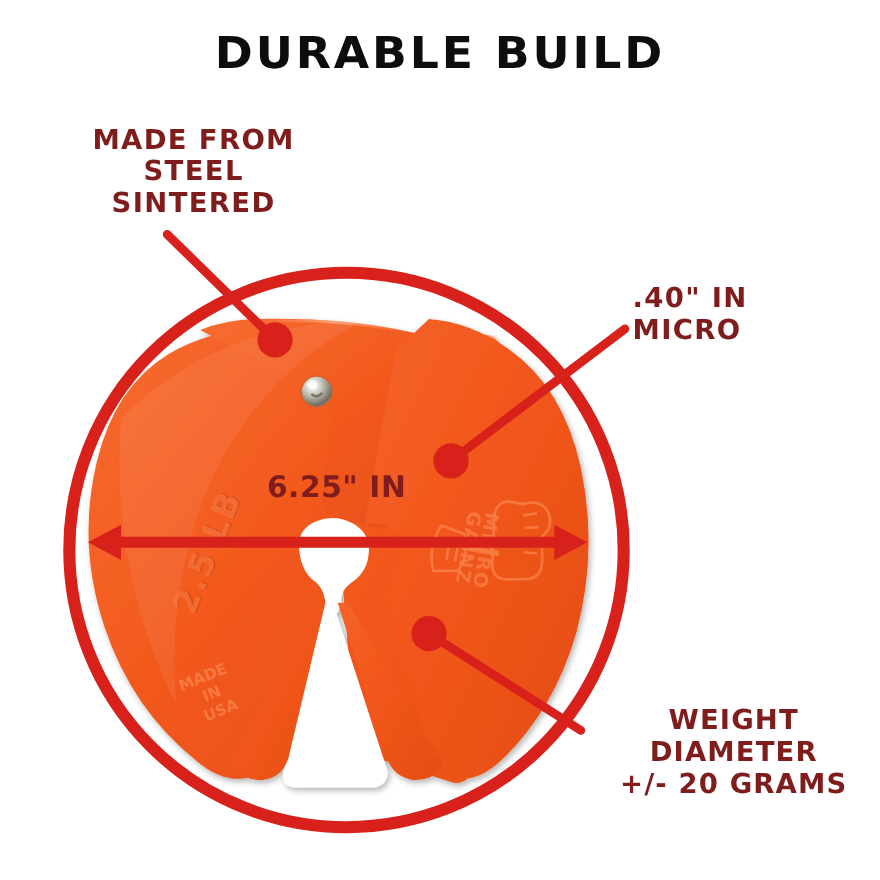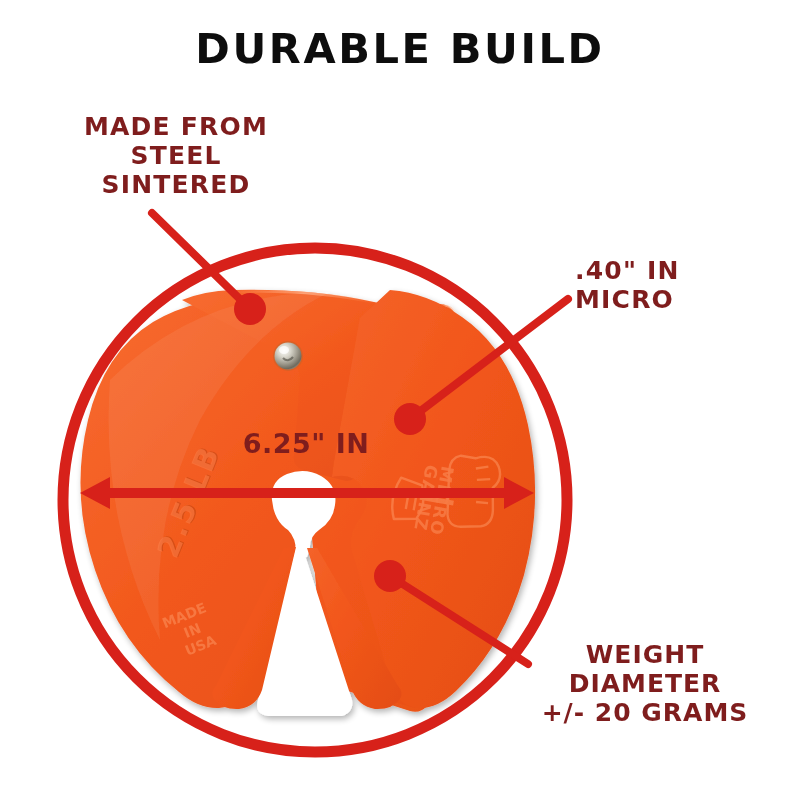--- a/index.html
+++ b/index.html
@@ -52,21 +52,21 @@
     letter-spacing: 1.2px;
   }
   #callout-thick {
     left: 575px;
     top: 256px;
     text-align: left;
     font-size: 25px;
     letter-spacing: 1.2px;
   }
   #callout-accuracy {
-    left: 520px;
+    left: 542px;
     top: 640px;
     width: 250px;
     text-align: center;
     font-size: 25px;
     letter-spacing: 1.0px;
   }
   #callout-diameter {
     left: 206px;
     top: 428px;
     width: 200px;

